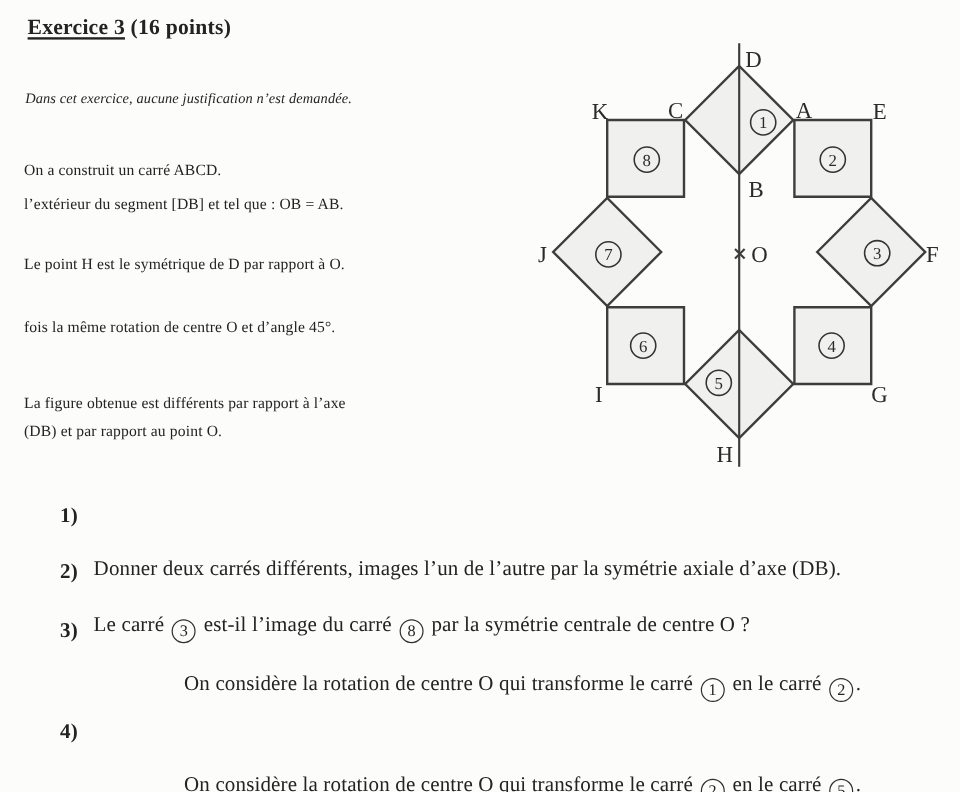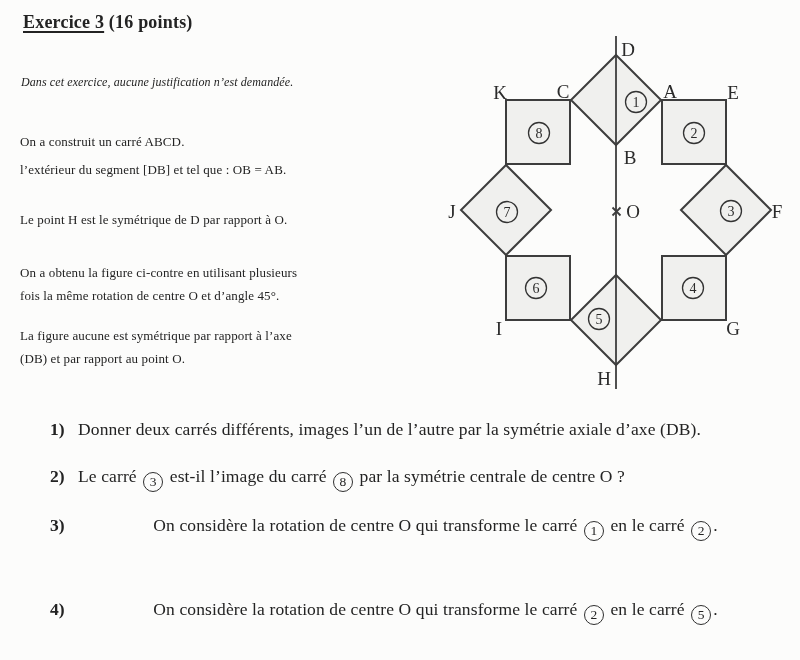--- a/index.html
+++ b/index.html
@@ -19,21 +19,21 @@
     text-underline-offset:3px;
   }
   .note{
     left:21px;top:75px;font-size:12px;font-style:italic;letter-spacing:.1px;
   }
   .para{left:20px;width:445px;font-size:13px;letter-spacing:.12px;}
   .para .line{line-height:23.2px;white-space:nowrap;}
   .question{left:0;width:800px;font-size:17.5px;letter-spacing:.12px;}
   .qnum{position:absolute;left:50px;top:0;font-weight:700;line-height:23px;}
   .qlines{position:absolute;left:78px;top:0;width:715px;}
-  .qline{white-space:nowrap;}
+  .qline{white-space:nowrap;margin-top:44px;}
   .q-single .qline{line-height:23px;}
   .q-double .qline{line-height:28.5px;text-align:center;}
   .q-double .qnum{line-height:28.5px;}
   .circ{
     display:inline-flex;align-items:center;justify-content:center;
     width:18px;height:18px;border:1.3px solid #2f2f2f;border-radius:50%;
     font-size:13.5px;line-height:1;vertical-align:-4px;margin:0 2px;
     background:#fcfcfb;
   }
   svg .shape{fill:#f0f0ee;stroke:#3d3d3d;stroke-width:2;stroke-linejoin:miter;}
@@ -60,25 +60,24 @@
 <div class="abs para" style="top:130px">
   <div class="line">On a construit un carré ABCD.</div>
 </div>
 <div class="abs para" style="top:158px">
   <div class="line">l’extérieur du segment [DB] et tel que : OB = AB.</div>
 </div>
 <div class="abs para" style="top:208px">
   <div class="line">Le point H est le symétrique de D par rapport à O.</div>
 </div>
 <div class="abs para" style="top:261px">
-  <div class="line">On a obtenu la figure ci-contre en utilisant plusieurs</div>
   <div class="line">fois la même rotation de centre O et d’angle 45°.</div>
 </div>
 <div class="abs para" style="top:324px">
-  <div class="line">La figure aucune est symétrique par rapport à l’axe</div>
+  <div class="line">La figure obtenue est différents par rapport à l’axe</div>
   <div class="line">(DB) et par rapport au point O.</div>
 </div>
 
 <svg class="abs" style="left:440px;top:30px" width="360" height="365" viewBox="440 30 360 365">
 
   <polygon class="shape" points="662,100 726,100 726,164 662,164"></polygon>
   <polygon class="shape" points="662,256 726,256 726,320 662,320"></polygon>
   <polygon class="shape" points="506,256 570,256 570,320 506,320"></polygon>
   <polygon class="shape" points="506,100 570,100 570,164 506,164"></polygon>
 

